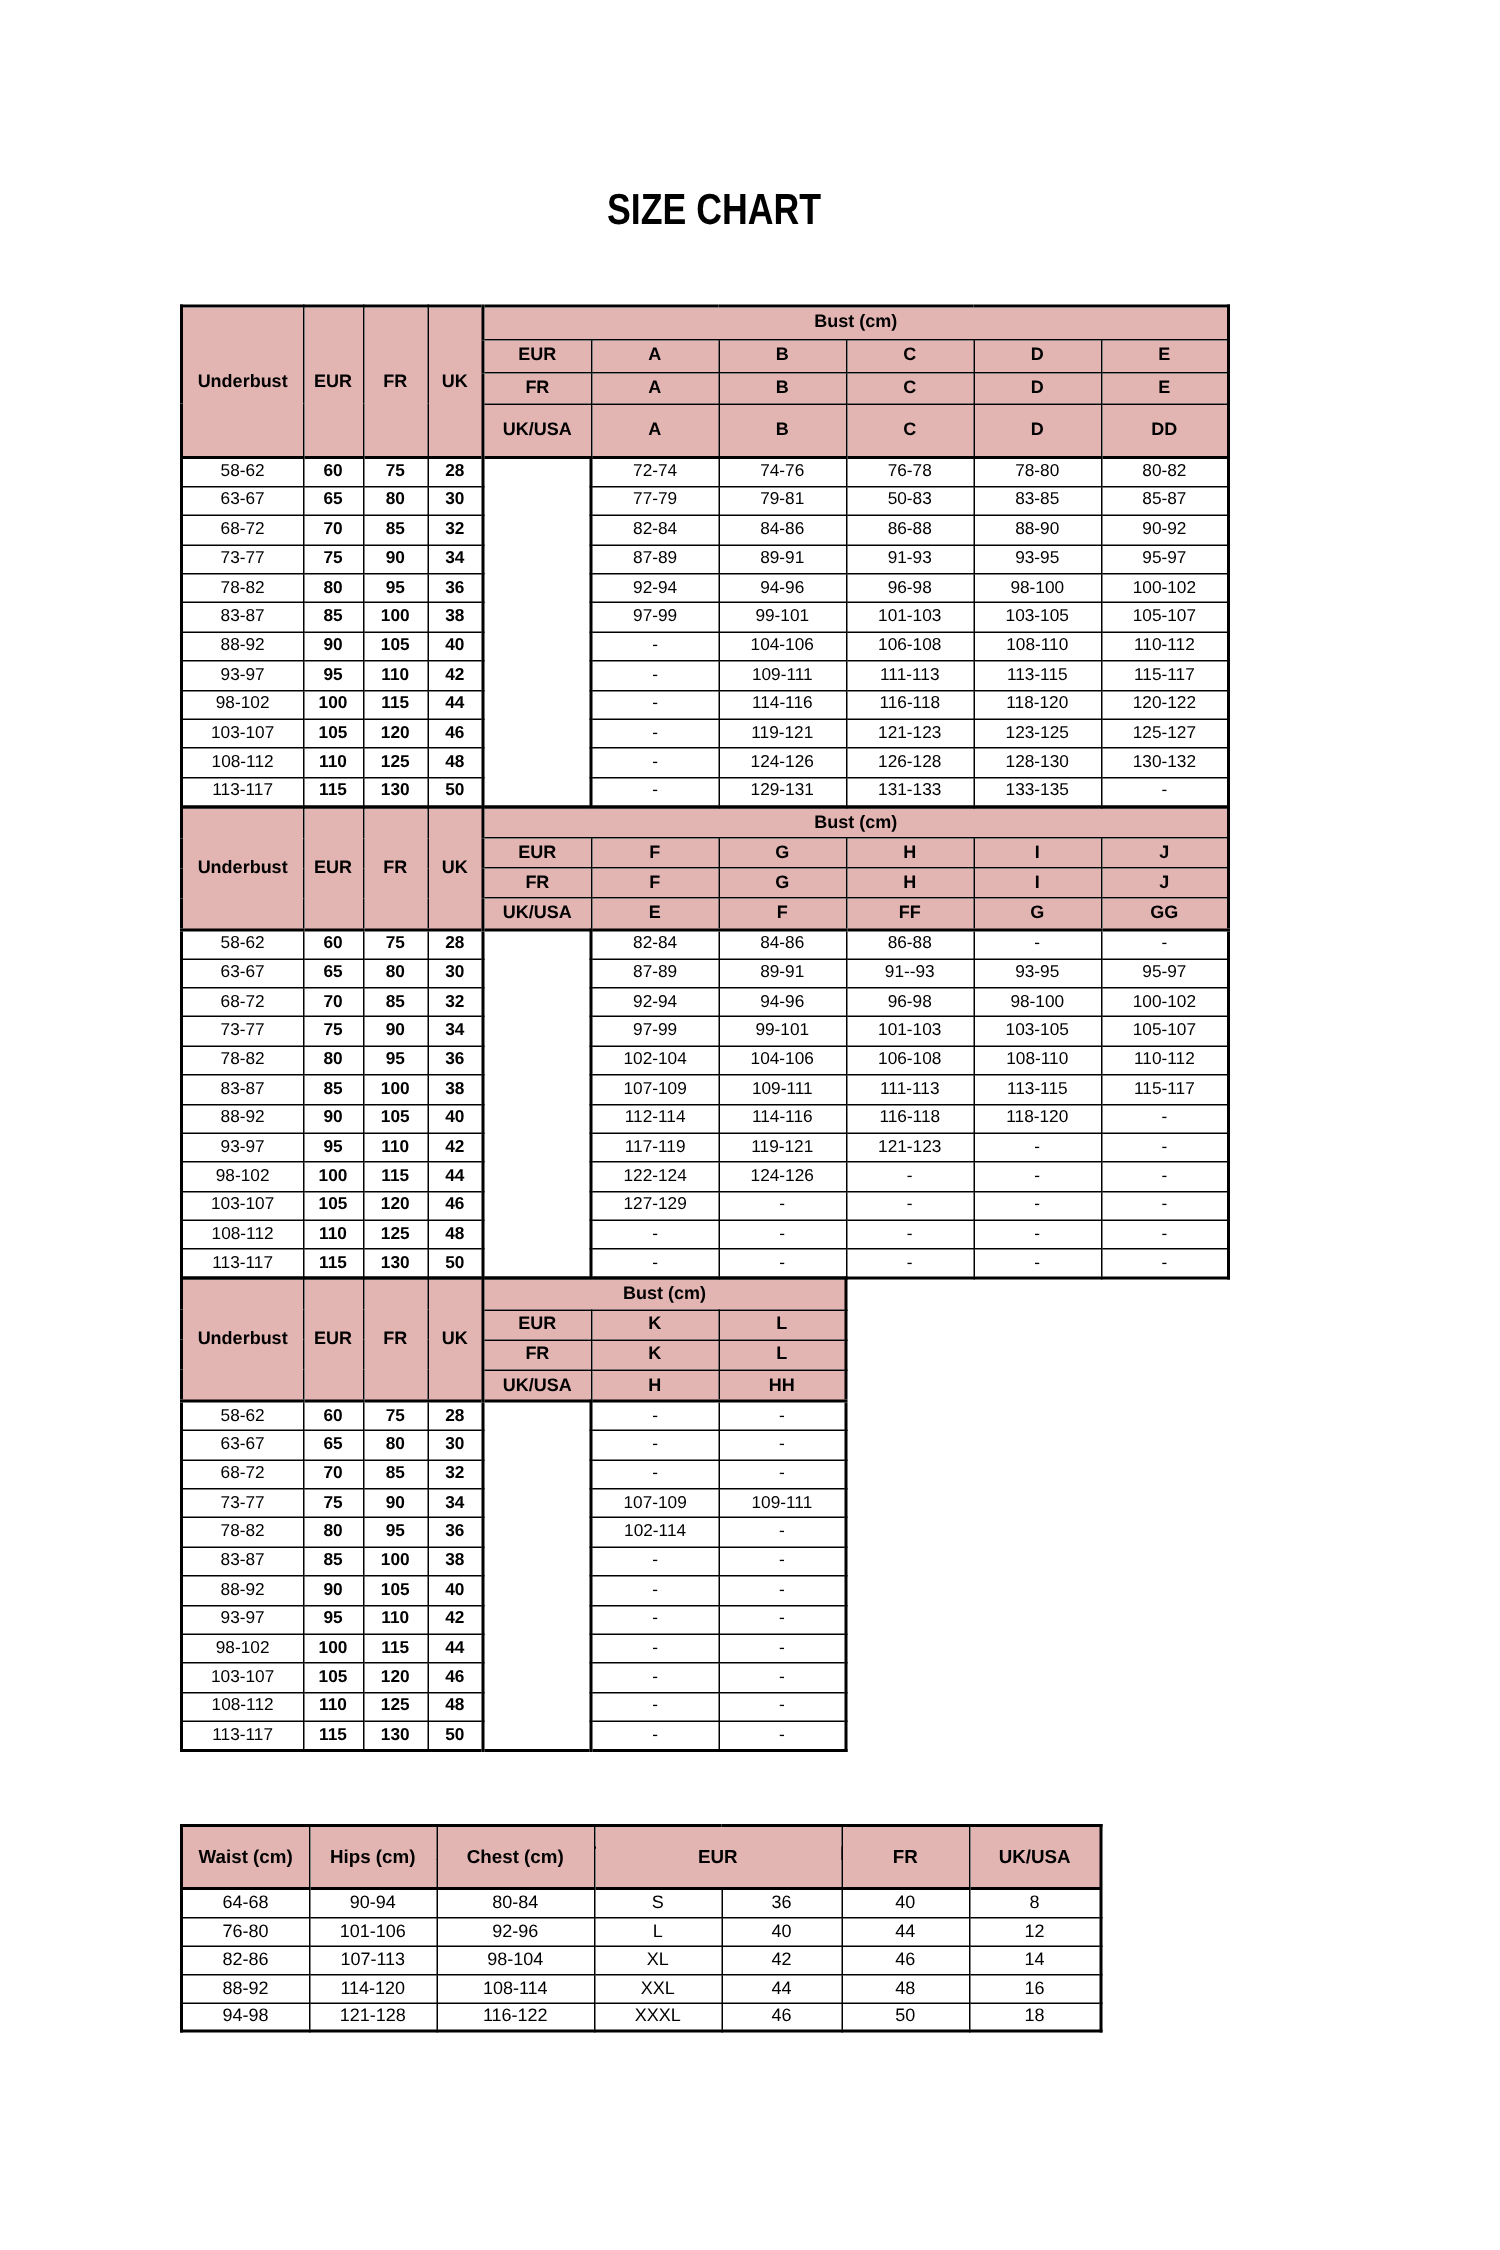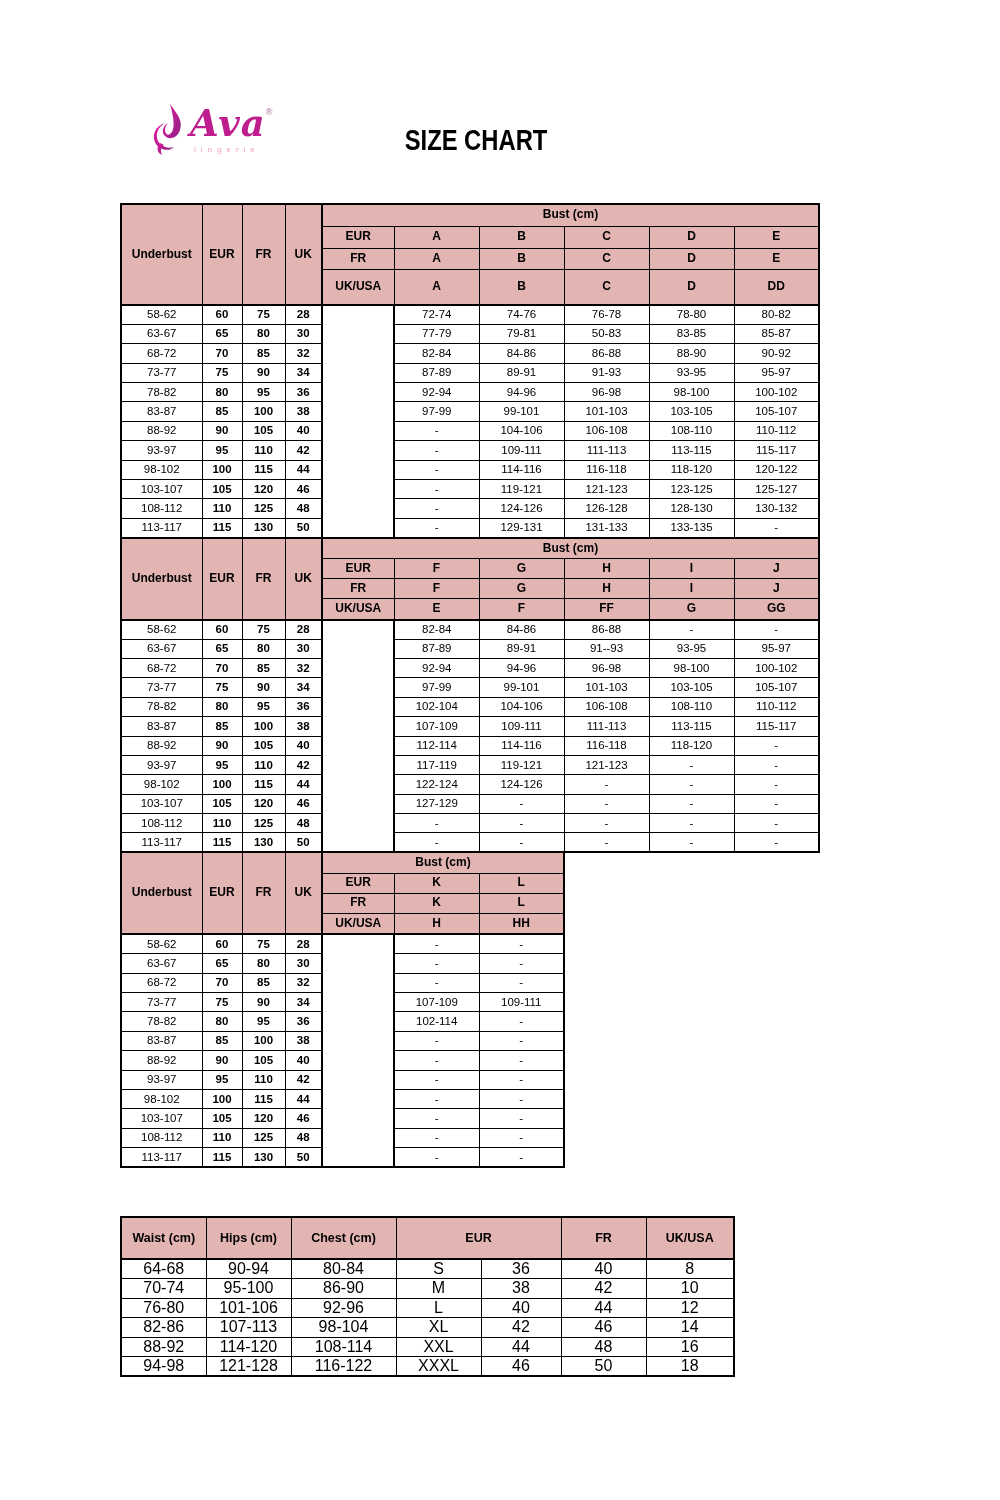--- a/index.html
+++ b/index.html
@@ -72,47 +72,27 @@
   .t1 .row-eur th{height:22px;}
   .t1 .row-fr th{height:21px;}
   .t1 .row-ukusa th{height:36px;}
   .t2 .row-bust th,.t3 .row-bust th{height:21px;}
   .t2 .row-eur th,.t3 .row-eur th{height:20px;}
   .t2 .row-fr th,.t3 .row-fr th{height:20px;}
   .t2 .row-ukusa th,.t3 .row-ukusa th{height:21px;}
   
   .briefs-table{position:absolute;left:120px;top:1216px;border:2px solid var(--border);padding-left:24px;}
   .briefs-table th{height:42px;border-bottom-width:2px;font-size:12.5px;}
-  .briefs-table td{height:19px;font-size:16px;}
+  .briefs-table td{height:19px;font-size:12px;}
 </style>
 </head>
 <body>
 
 <div class="page">
 
-  <div class="logo">
-    <svg width="38" height="62" viewBox="0 0 38 62" aria-hidden="true">
-      <defs>
-        <linearGradient id="lg" x1="0" y1="0" x2="1" y2="1">
-          <stop offset="0" stop-color="#e9179c"></stop>
-          <stop offset="1" stop-color="#8c2585"></stop>
-        </linearGradient>
-      </defs>
-      <path fill="url(#lg)" d="M20 1 C27 11 33 17 30 27 C28 34 20 38 15 33 C11 29 13 23 18 20 C14 25 14 30 18 32 C24 30 26 22 20 1 Z"></path>
-      <path fill="url(#lg)" d="M15 20 C5 23 1 33 6 41 C10 47 19 49 24 44 C19 46 11 44 8 38 C5 31 8 24 15 20 Z"></path>
-      <path fill="url(#lg)" d="M10 40 C6 44 7 50 12 52 C10 48 11 44 14 42 Z"></path>
-    </svg>
-    <div class="logo-right">
-      <div class="brand-line">
-        <span class="brand">Ava</span>
-        <span class="reg">®</span>
-      </div>
-      <div class="lingerie">lingerie</div>
-    </div>
-  </div>
 
   <h1 class="page-title"><span>SIZE CHART</span></h1>
 
 
   <div id="bra-tables">
       <table class="bra-table t1">
         <colgroup>
           <col style="width: 81px;">
           <col style="width: 40px;">
           <col style="width: 43px;">
@@ -635,29 +615,20 @@
       </thead>
       <tbody>
         <tr>
           <td>64-68</td>
           <td>90-94</td>
           <td>80-84</td>
           <td>S</td>
           <td>36</td>
           <td>40</td>
           <td>8</td>
-        </tr>
-        <tr>
-          <td>70-74</td>
-          <td>95-100</td>
-          <td>86-90</td>
-          <td>M</td>
-          <td>38</td>
-          <td>42</td>
-          <td>10</td>
         </tr>
         <tr>
           <td>76-80</td>
           <td>101-106</td>
           <td>92-96</td>
           <td>L</td>
           <td>40</td>
           <td>44</td>
           <td>12</td>
         </tr>

